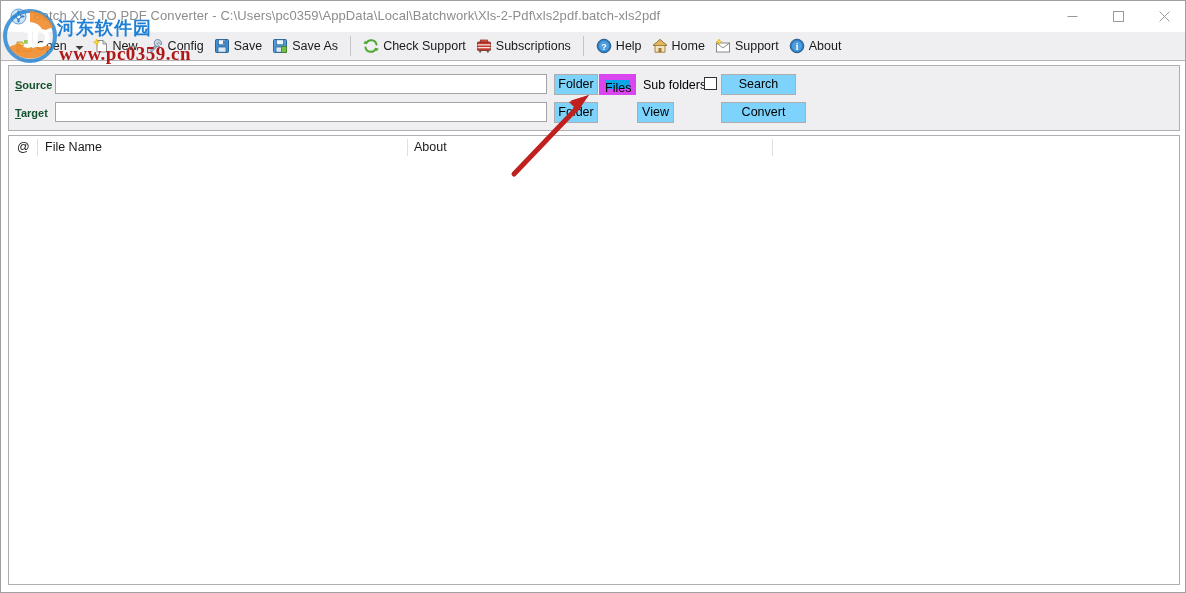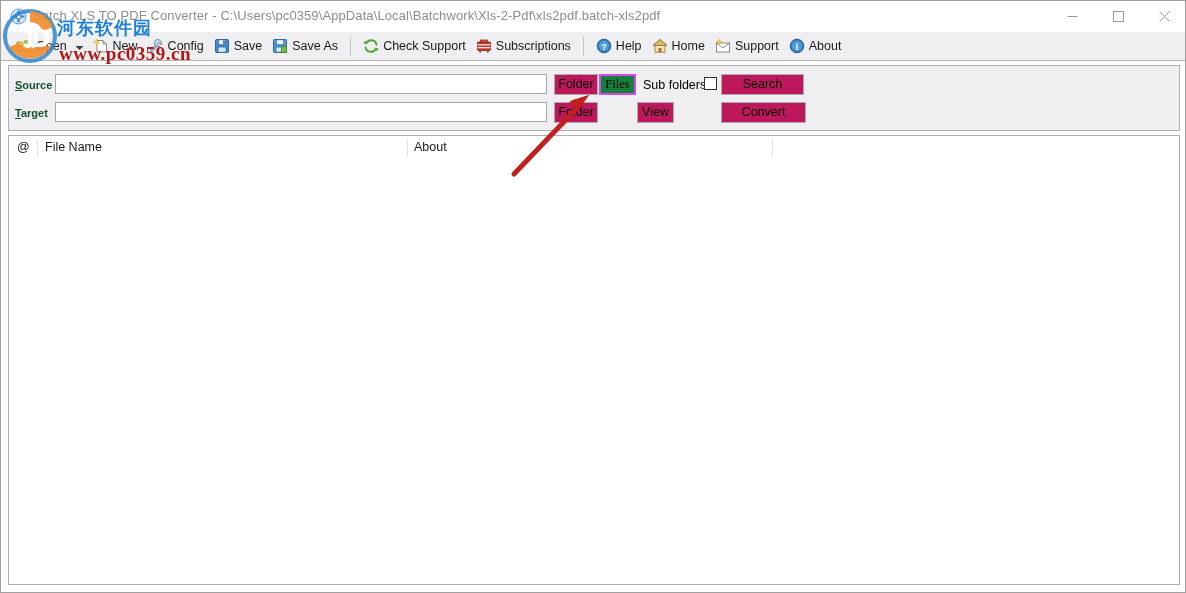--- a/index.html
+++ b/index.html
@@ -131,37 +131,36 @@
     border: 1px solid #a6a4a8;
     box-sizing: border-box;
     font-family: "Liberation Sans", sans-serif;
     font-size: 12.5px;
     color: #000;
     padding: 0 3px;
     outline: none;
   }
   .std-btn {
     position: absolute;
-    background: #be185d;
+    background: #7dd3fc;
     border: 1px solid #adadad;
     box-sizing: border-box;
     font-family: "Liberation Sans", sans-serif;
     font-size: 12.5px;
     color: #000000;
     height: 21px;
     text-align: center;
     line-height: 19px;
     cursor: default;
     padding: 0;
   }
   .std-btn.focused {
-    border: 2px solid #d946ef;
-    background: #15803d;
+    border: 6px solid #d946ef;
+    background: #0ea5e9;
     line-height: 17px;
-    font-family: Liberation Serif, serif;
   }
   .chk-label {
     position: absolute;
     font-size: 12.5px;
     color: #000;
     line-height: 16px;
   }
   .chk-box {
     position: absolute;
     width: 13px; height: 13px;
@@ -434,21 +433,21 @@
 
   <div class="form-panel">
 
     <span class="row-label" style="left:6px; top:11px;"><u>S</u><span>ource</span></span>
     <input class="path-input" style="left: 46px; top: 8px; width: 492px;" type="text" value="" placeholder="">
     <button class="std-btn" style="left:545px; top:8px; width:44px;">Folder</button>
     <button class="std-btn focused" style="left:590px; top:8px; width:37px;">Files</button>
 
     <span class="chk-label" style="left:634px; top:11px;">Sub folders</span>
     <span class="chk-box" style="left:695px; top:11px;"></span>
-    <button class="std-btn" style="left:712px; top:8px; width:83px;">Search</button>
+    <button class="std-btn" style="left:712px; top:8px; width:75px;">Search</button>
 
     <span class="row-label" style="left:6px; top:39px;"><u>T</u><span>arget</span></span>
     <input class="path-input" style="left: 46px; top: 36px; width: 492px;" type="text" value="" placeholder="">
     <button class="std-btn" style="left:545px; top:36px; width:44px;">Folder</button>
     <button class="std-btn" style="left:628px; top:36px; width:37px;">View</button>
     <button class="std-btn" style="left:712px; top:36px; width:85px;">Convert</button>
   </div>
 
   <div class="listview">
     <div class="lv-header">

